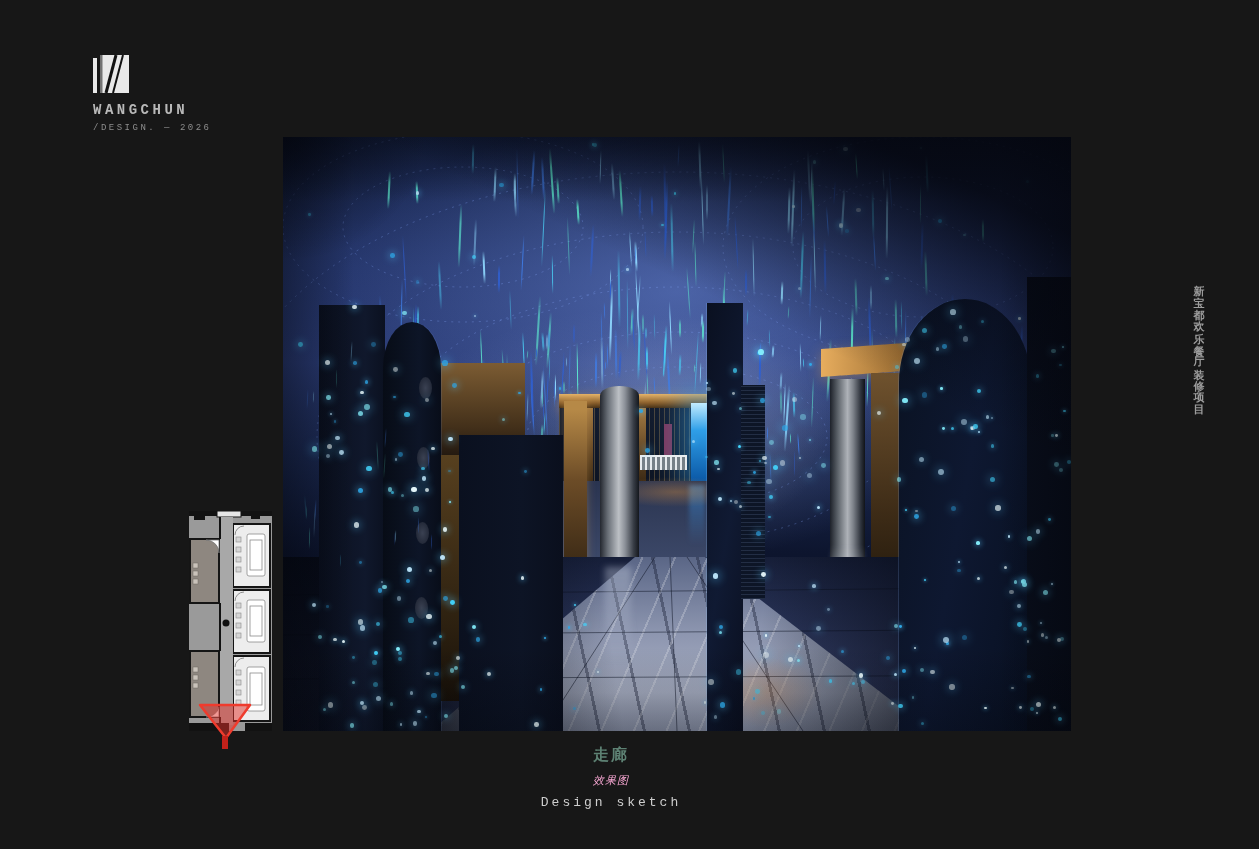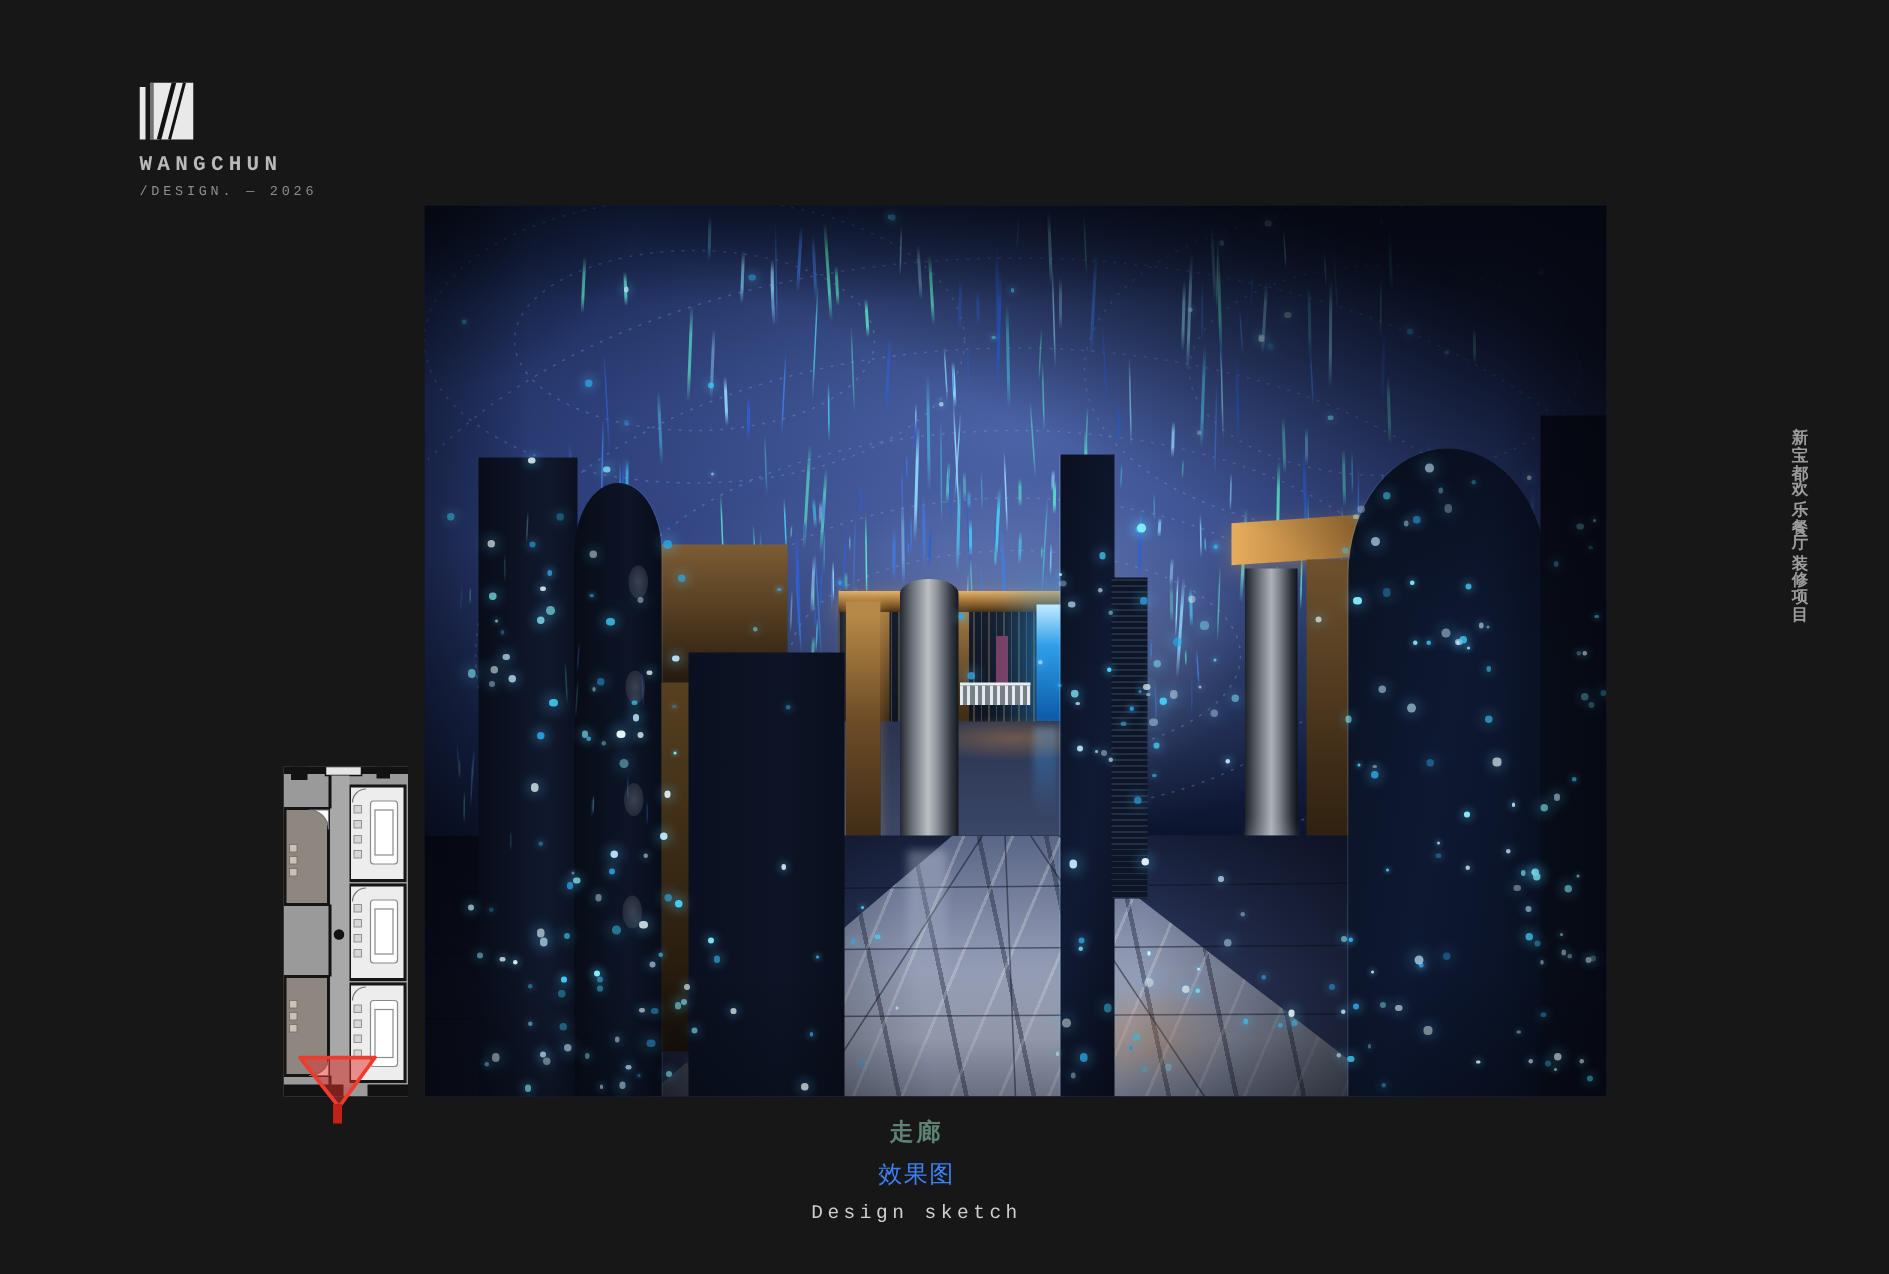--- a/index.html
+++ b/index.html
@@ -26,21 +26,21 @@
   .v-title{
     left:1184px;top:276px;width:22px;height:300px;
     writing-mode:vertical-rl;text-orientation:upright;
     font-size:11px;letter-spacing:12px;color:#9c9c9c;
     font-weight:bold;
   }
 
   
   .caption{left:611px;top:745px;transform:translateX(-50%);text-align:center;white-space:nowrap;}
   .caption-room{font-size:16px;font-weight:bold;letter-spacing:2px;color:#5d8173;}
-  .caption-sub{margin-top:7px;font-size:16px;letter-spacing:1px;color:#3b82f6;}
+  .caption-sub{margin-top:7px;font-size:11px;letter-spacing:1px;color:#f9a8d4;font-style:italic;}
   .caption-en{
     margin-top:7px;font-family:"Liberation Mono", monospace;
     font-size:13px;letter-spacing:3px;color:#cfcfcf;
   }
 
   
   .render{
     left:283px;top:137px;width:788px;height:594px;overflow:hidden;
     background:#0a1124;
   }

